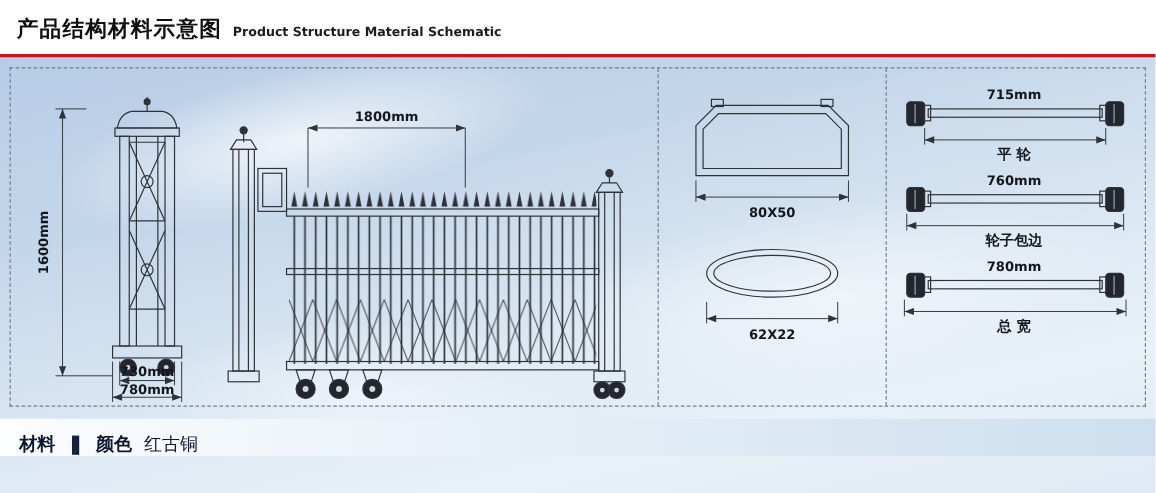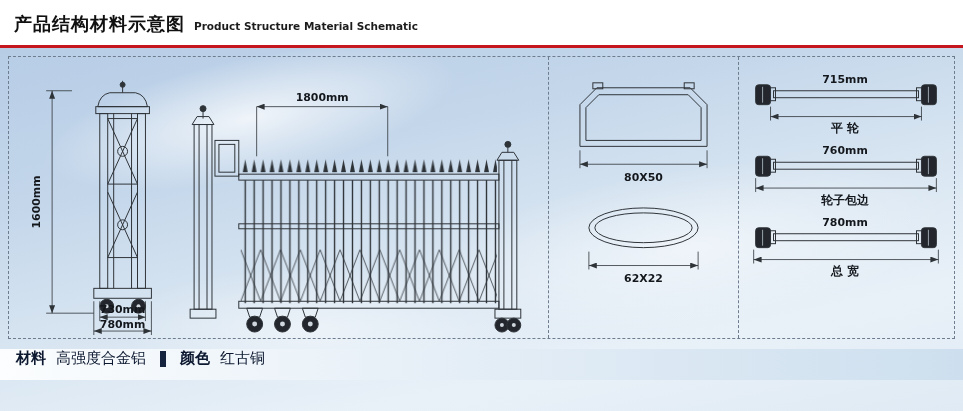--- a/index.html
+++ b/index.html
@@ -32,21 +32,21 @@
   .sec-wheels { flex:1; }
   .sec svg { display:block; width:100%; height:100%; }
 
   svg text { font-family:"DejaVu Sans","Liberation Sans",sans-serif; fill:#14181d; }
   .dim { font-size:11px; font-weight:bold; }
   .lab { font-size:12px; font-weight:bold; }
 
   
   .spec-bar { position:absolute; left:0; top:301px; width:100%; height:31px;
     background:linear-gradient(90deg,#fbfdfe 0%,#e6eff7 45%,#cddfee 100%);
-    display:flex; align-items:flex-start; padding:0 16px; color:#0c1830; font-size:15px; }
+    display:flex; align-items:flex-end; padding:0 16px; color:#0c1830; font-size:15px; }
   .spec-left, .spec-right { display:flex; align-items:center; gap:10px; white-space:nowrap; }
   .spec-right { margin-left:auto; }
   .b { font-weight:bold; }
   .sep { width:6px; height:16px; background:#15233f; display:inline-block; margin:0 4px; }
 </style>
 </head>
 <body>
 
 <div class="page">
 
@@ -275,20 +275,19 @@
             </g>
             <text class="lab" x="106" y="220" text-anchor="middle">总 宽</text>
           </g>
         </svg>
       </div>
     </div>
 
     <div class="spec-bar">
       <div class="spec-left">
         <span class="b">材料</span>
-        <span>高强度合金铝</span>
         <span class="sep"></span>
         <span class="b">颜色</span>
         <span>红古铜</span>
       </div>
     </div>
   </div>
 </div>
 
 </body></html>

